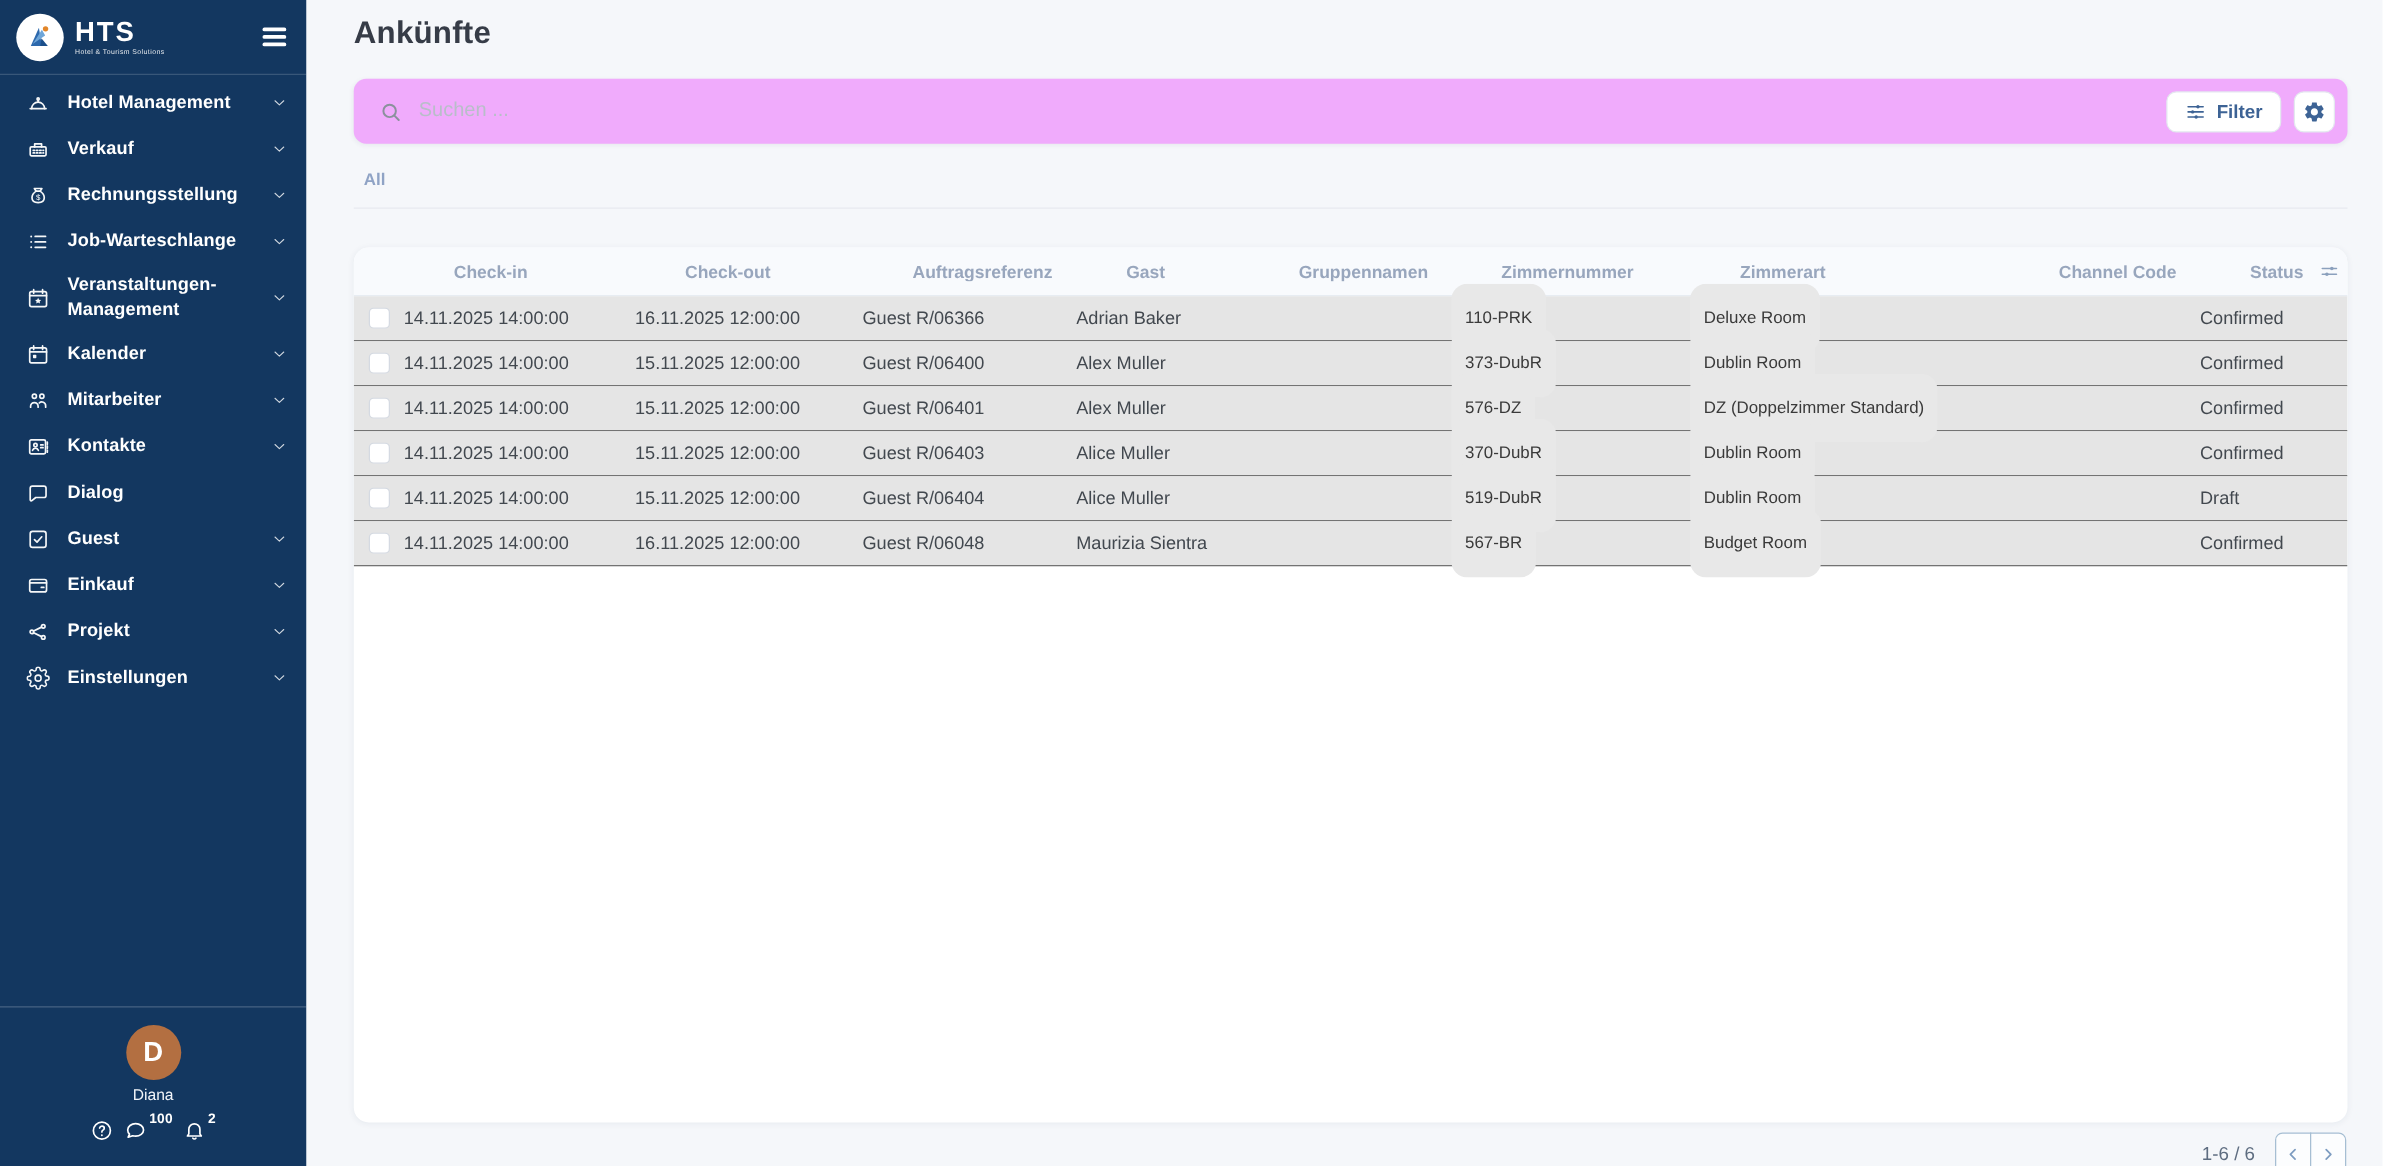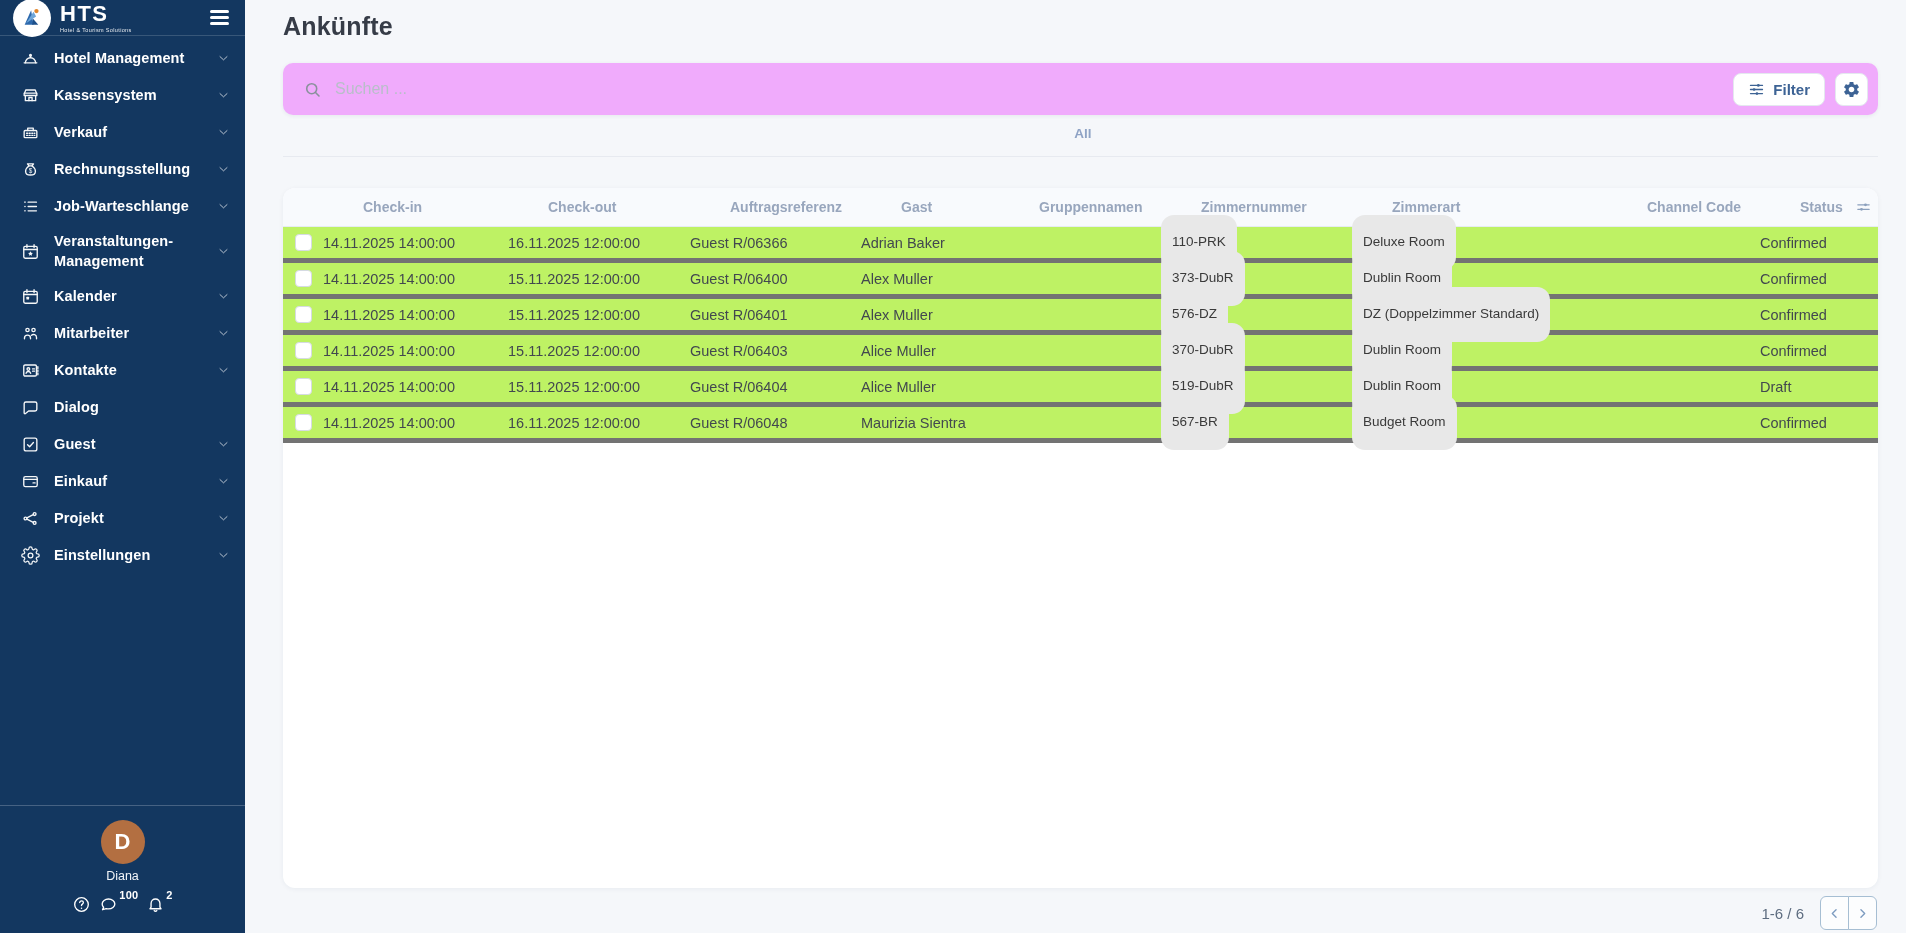--- a/index.html
+++ b/index.html
@@ -12,21 +12,21 @@
     color:#40474f;
   }
   svg { display:block; }
 
   
   .sidebar {
     position:absolute; left:0; top:0; width:245px; height:933px;
     background:#133760; color:#fff; z-index:5;
   }
   .logo-row {
-    display:flex; align-items:center; height:36px; padding:0 16px 0 13px;
+    display:flex; align-items:center; height:60px; padding:0 16px 0 13px;
     border-bottom:1px solid rgba(255,255,255,.16);
   }
   .logo-circle {
     width:38px; height:38px; border-radius:50%; background:#fff;
     display:flex; align-items:center; justify-content:center; flex:none;
   }
   .brand-wrap { margin-left:9px; }
   .brand { font-size:22px; font-weight:700; letter-spacing:1.5px; line-height:1; }
   .brand-sub { font-size:5.5px; letter-spacing:.35px; margin-top:2px; opacity:.9; }
   .hamburger { margin-left:auto; cursor:pointer; padding:3px 0; }
@@ -80,35 +80,35 @@
     border-radius:8px; padding:7px 14px; color:#3d6395; font-weight:700; font-size:15px; cursor:pointer;
     font-family:"Liberation Sans", sans-serif;
   }
   .filter-btn svg { width:17px; height:17px; }
   .gear-btn {
     width:33px; height:33px; border:1px solid #e4e8ef; border-radius:8px; background:#fff;
     margin-left:10px; display:flex; align-items:center; justify-content:center; color:#3d6395; cursor:pointer;
   }
   .gear-btn svg { width:19px; height:19px; }
 
-  .tabs { margin-top:7px; border-bottom:1px solid #e7eaf0; padding-left:5px;text-align:center; }
+  .tabs { margin-top:17px; border-bottom:1px solid #e7eaf0; padding-left:5px; }
   .tab { display:inline-block; color:#8fa3c5; font-size:13.5px; font-weight:600; padding:4px 3px 15px; cursor:pointer; }
 
   .table-card {
     margin-top:31px; height:700px; background:#fff; border-radius:12px;
     box-shadow:0 1px 5px rgba(23,43,77,.06); overflow:hidden;
   }
   .trow {
     display:grid;
     grid-template-columns:40px 185px 182px 171px 138px 162px 191px 255px 153px 90px 28px;
     align-items:center;
   }
   .thead { height:39px; background:#f8fafd; border-bottom:1px solid #e7ecf2; }
   .thead .cell { color:#98a6bd; font-size:14px; font-weight:700;margin-left:40px; }
-  .tbody-row { height:36px; border-bottom:5px solid #737373; cursor:pointer; background:#bef264; }
+  .tbody-row { height:36px; border-bottom:1px solid #737373; cursor:pointer; background:#e5e5e5; }
   .cell { padding-right:10px; overflow:hidden; white-space:nowrap; font-size:14.5px; color:#42484f; }
   .cell.center { display:flex; justify-content:center; padding-right:0; }
   .checkbox {
     width:17px; height:17px; border:1.5px solid #d5dae2; border-radius:4px; background:#fff; cursor:pointer;
   }
   .pill {
     display:inline-block; background:#e8e8e8; color:#3a3a3a; border-radius:13px;
     padding:19px 11px; font-size:13.5px; line-height:1.25; max-width:100%;
   }
   .col-settings { color:#8ba0bd; display:flex; justify-content:flex-end; padding-right:6px; cursor:pointer; }
@@ -153,36 +153,20 @@
       <div class="menu-item">
         <span class="mi-icon">
           <svg viewBox="0 0 24 24" fill="none" stroke="currentColor" stroke-width="1.7" stroke-linecap="round" stroke-linejoin="round">
             <path d="M4 17.5h16"></path>
             <path d="M5.5 17.5a6.5 6.5 0 0 1 13 0"></path>
             <path d="M12 9v1.6"></path>
             <circle cx="12" cy="7.8" r="1.1"></circle>
           </svg>
         </span>
         <span class="mi-label">Hotel Management</span>
-        <span class="mi-chev">
-          <svg viewBox="0 0 24 24" fill="none" stroke="currentColor" stroke-width="1.6" stroke-linecap="round" stroke-linejoin="round">
-            <path d="m5.5 8.5 6.5 6 6.5-6"></path>
-          </svg>
-        </span>
-      </div>
-      <div class="menu-item">
-        <span class="mi-icon">
-          <svg viewBox="0 0 24 24" fill="none" stroke="currentColor" stroke-width="1.7" stroke-linecap="round" stroke-linejoin="round">
-            <path d="M4.5 9 6 5h12l1.5 4"></path>
-            <path d="M4 9h16v3H4z"></path>
-            <path d="M5.5 12v6.5h13V12"></path>
-            <path d="M10 18.5v-4h4v4"></path>
-          </svg>
-        </span>
-        <span class="mi-label">Kassensystem</span>
         <span class="mi-chev">
           <svg viewBox="0 0 24 24" fill="none" stroke="currentColor" stroke-width="1.6" stroke-linecap="round" stroke-linejoin="round">
             <path d="m5.5 8.5 6.5 6 6.5-6"></path>
           </svg>
         </span>
       </div>
       <div class="menu-item">
         <span class="mi-icon">
           <svg viewBox="0 0 24 24" fill="none" stroke="currentColor" stroke-width="1.7" stroke-linecap="round" stroke-linejoin="round">
             <rect x="4" y="9.5" width="16" height="9" rx="1.2"></rect>

